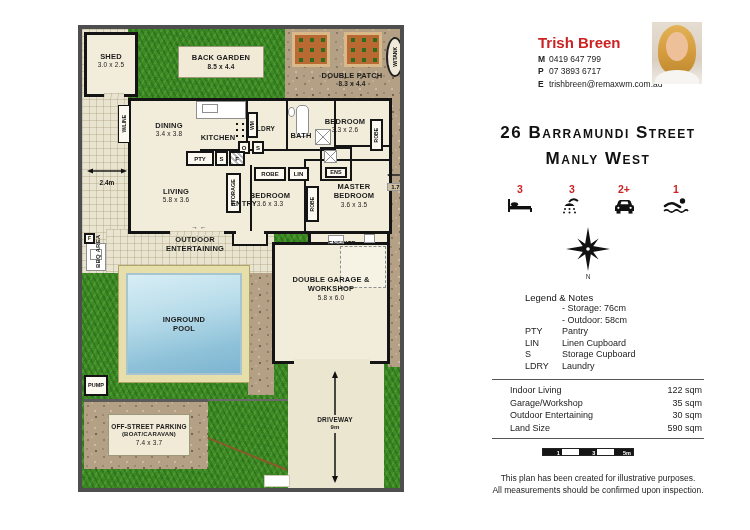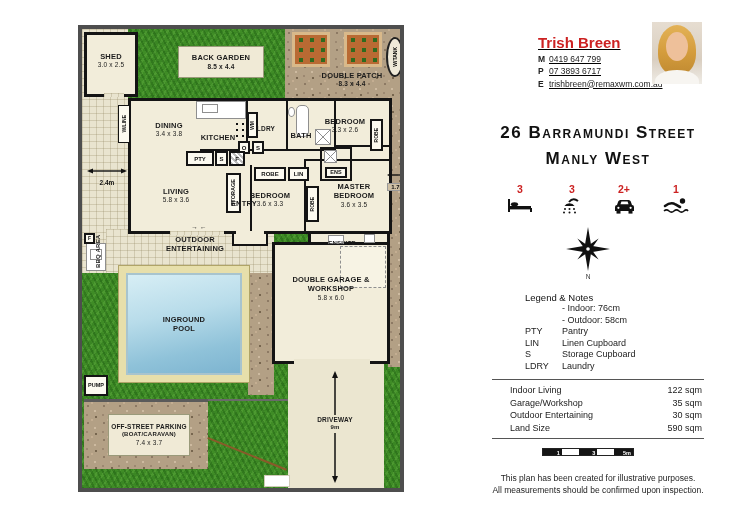--- a/index.html
+++ b/index.html
@@ -57,21 +57,21 @@
      background-image:radial-gradient(circle 2.5px at 6px 5px,#2e6b1e 2.3px,transparent 2.5px);
      background-size:11px 10px;}
   .oval{position:absolute;background:#efe9d8;border:2px solid #222;border-radius:50%;
         display:flex;align-items:center;justify-content:center;}
   .gardenlbl{position:absolute;background:#f0ead6;border:1px solid #9a9a7a;text-align:center;
         display:flex;flex-direction:column;align-items:center;justify-content:center;}
   .arrowlbl{font-size:6.5px;font-weight:bold;color:#111;text-align:center;}
 
   
   .panel{position:absolute;left:478px;top:20px;width:240px;height:500px;}
-  .agent-header{position:relative;height:88px;padding:14px 0 0 60px;text-decoration:underline;}
+  .agent-header{position:relative;height:88px;padding:14px 0 0 60px;}
   .agent-name{font-size:15px;font-weight:bold;}
   .contact-row{font-size:8.5px;color:#222;margin-top:2.5px;}
   .contact-row b{display:inline-block;width:11px;}
   .photo{position:absolute;right:16px;top:2px;width:50px;height:62px;overflow:hidden;
          background:linear-gradient(180deg,#e6ddd1 0%,#d9cec0 60%,#efece6 100%);}
   .photo .hair{position:absolute;left:6px;top:3px;width:38px;height:50px;background:
        linear-gradient(180deg,#e3b257 0%,#d49c3c 55%,#c08a32 100%);border-radius:50% 50% 42% 42%;}
   .photo .face{position:absolute;left:14px;top:10px;width:22px;height:29px;background:#eec09a;border-radius:50%;}
   .photo .shirt{position:absolute;left:3px;bottom:-8px;width:44px;height:22px;background:#f7f5f1;
        border-radius:50% 50% 0 0;}
@@ -362,21 +362,21 @@
     <svg width="44" height="44" viewBox="0 0 44 44">
       <polygon points="22,0 25.2,18.8 44,22 25.2,25.2 22,44 18.8,25.2 0,22 18.8,18.8" fill="#111"></polygon>
       <polygon points="22,7 24.3,19.7 37,22 24.3,24.3 22,37 19.7,24.3 7,22 19.7,19.7" fill="#111" transform="rotate(45 22 22)"></polygon>
       <circle cx="22" cy="22" r="1.8" fill="#fff"></circle>
     </svg>
     <div class="compass-n">N</div>
   </div>
 
   <div class="legend">
     <div class="legend-title">Legend &amp; Notes</div>
-    <div class="legend-row"><span class="legend-key"></span><span>- Indoor: 76cm</span></div>
+    <div class="legend-row"><span class="legend-key"></span><span>- Storage: 76cm</span></div>
     <div class="legend-row"><span class="legend-key"></span><span>- Outdoor: 58cm</span></div>
     <div class="legend-row"><span class="legend-key">PTY</span><span>Pantry</span></div>
     <div class="legend-row"><span class="legend-key">LIN</span><span>Linen Cupboard</span></div>
     <div class="legend-row"><span class="legend-key">S</span><span>Storage Cupboard</span></div>
     <div class="legend-row"><span class="legend-key">LDRY</span><span>Laundry</span></div>
   </div>
 
   <div class="stats">
     <div class="stat-row">
         <span>Indoor Living</span>

